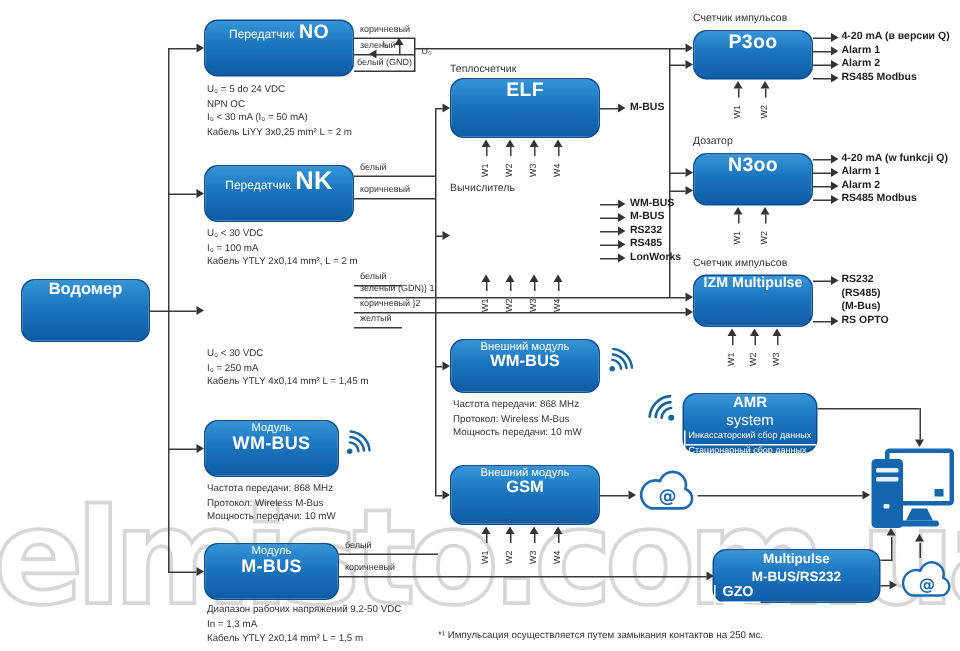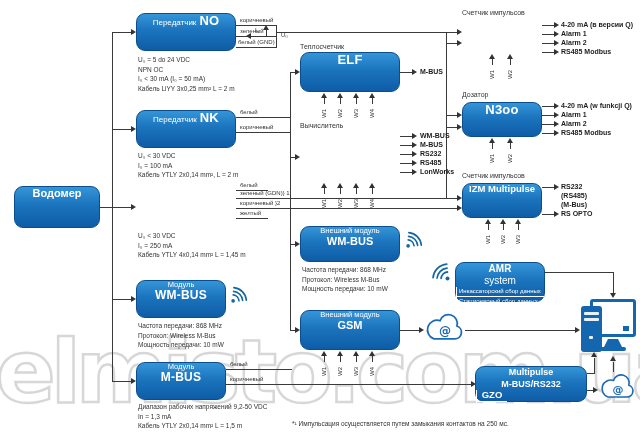--- a/index.html
+++ b/index.html
@@ -97,21 +97,21 @@
   <div class="spec" style="left:138px;top:55px">
     <div>U₀ = 5 do 24 VDC</div>
     <div>NPN OC</div>
     <div>I₀ &lt; 30 mA (I₀ = 50 mA)</div>
     <div>Кабель LiYY 3x0,25 mm² L = 2 m</div>
   </div>
 
   <div class="bx" style="left:136px;top:110px;width:100px;height:38px">
     <span class="row">
         <span class="t-sm" style="font-size:8px">Передатчик</span>
-    <span class="t-bg" style="font-size:13px">NK</span>
+    <span class="t-bg" style="font-size:17px">NK</span>
       </span>
   </div>
   <i class="hl" style="left:236px;top:117px;width:54px"></i>
   <i class="hl" style="left:236px;top:132px;width:54px"></i>
   <span class="wire" style="left:240px;top:109px">белый</span>
   <span class="wire" style="left:240px;top:124px">коричневый</span>
   <div class="spec" style="left:138px;top:151px">
     <div>U₀ &lt; 30 VDC</div>
     <div>I₀ = 100 mA</div>
     <div>Кабель YTLY 2x0,14 mm², L = 2 m</div>
@@ -297,20 +297,23 @@
   <i class="hl" style="left:446px;top:43px;width:11px"></i>
     <i class="ar" style="left:457px;top:40px"></i>
   <i class="hl" style="left:446px;top:115px;width:11px"></i>
     <i class="ar" style="left:457px;top:112px"></i>
   <i class="hl" style="left:446px;top:127px;width:11px"></i>
     <i class="ar" style="left:457px;top:124px"></i>
   <i class="hl" style="left:446px;top:198px;width:11px"></i>
     <i class="ar" style="left:457px;top:195px"></i>
 
   <span class="lbl" style="left:462px;top:9px">Счетчик импульсов</span>
+  <div class="bx" style="left:462px;top:20px;width:80px;height:33px">
+    <span class="t-bg" style="font-size:13px">P3oo</span>
+  </div>
   <i class="hl" style="left:542px;top:25px;width:12px"></i>
     <i class="ar" style="left:554px;top:22px"></i>
     <span class="out" style="left:561px;top:21px">4-20 mA (в версии Q)</span>
   <i class="hl" style="left:542px;top:34px;width:12px"></i>
     <i class="ar" style="left:554px;top:31px"></i>
     <span class="out" style="left:561px;top:30px">Alarm 1</span>
   <i class="hl" style="left:542px;top:43px;width:12px"></i>
     <i class="ar" style="left:554px;top:40px"></i>
     <span class="out" style="left:561px;top:39px">Alarm 2</span>
   <i class="hl" style="left:542px;top:52px;width:12px"></i>

